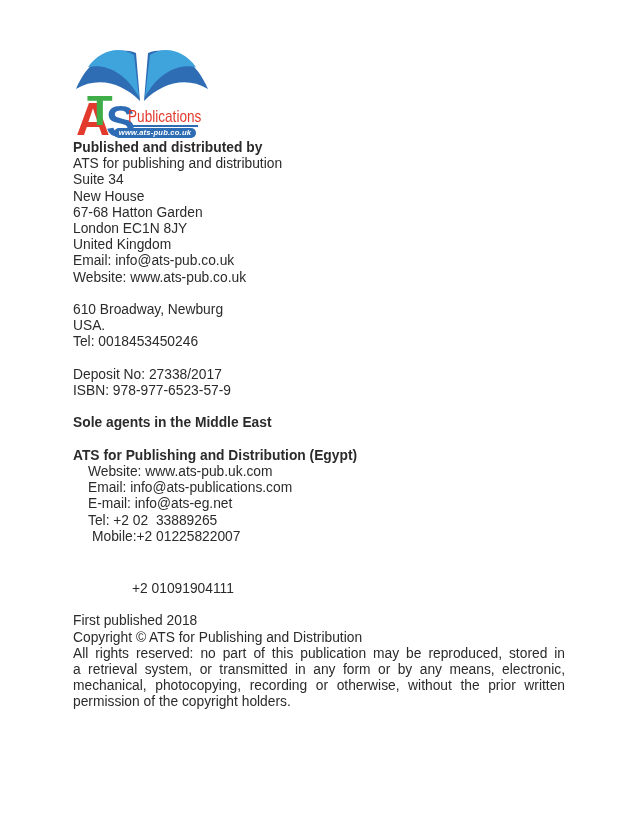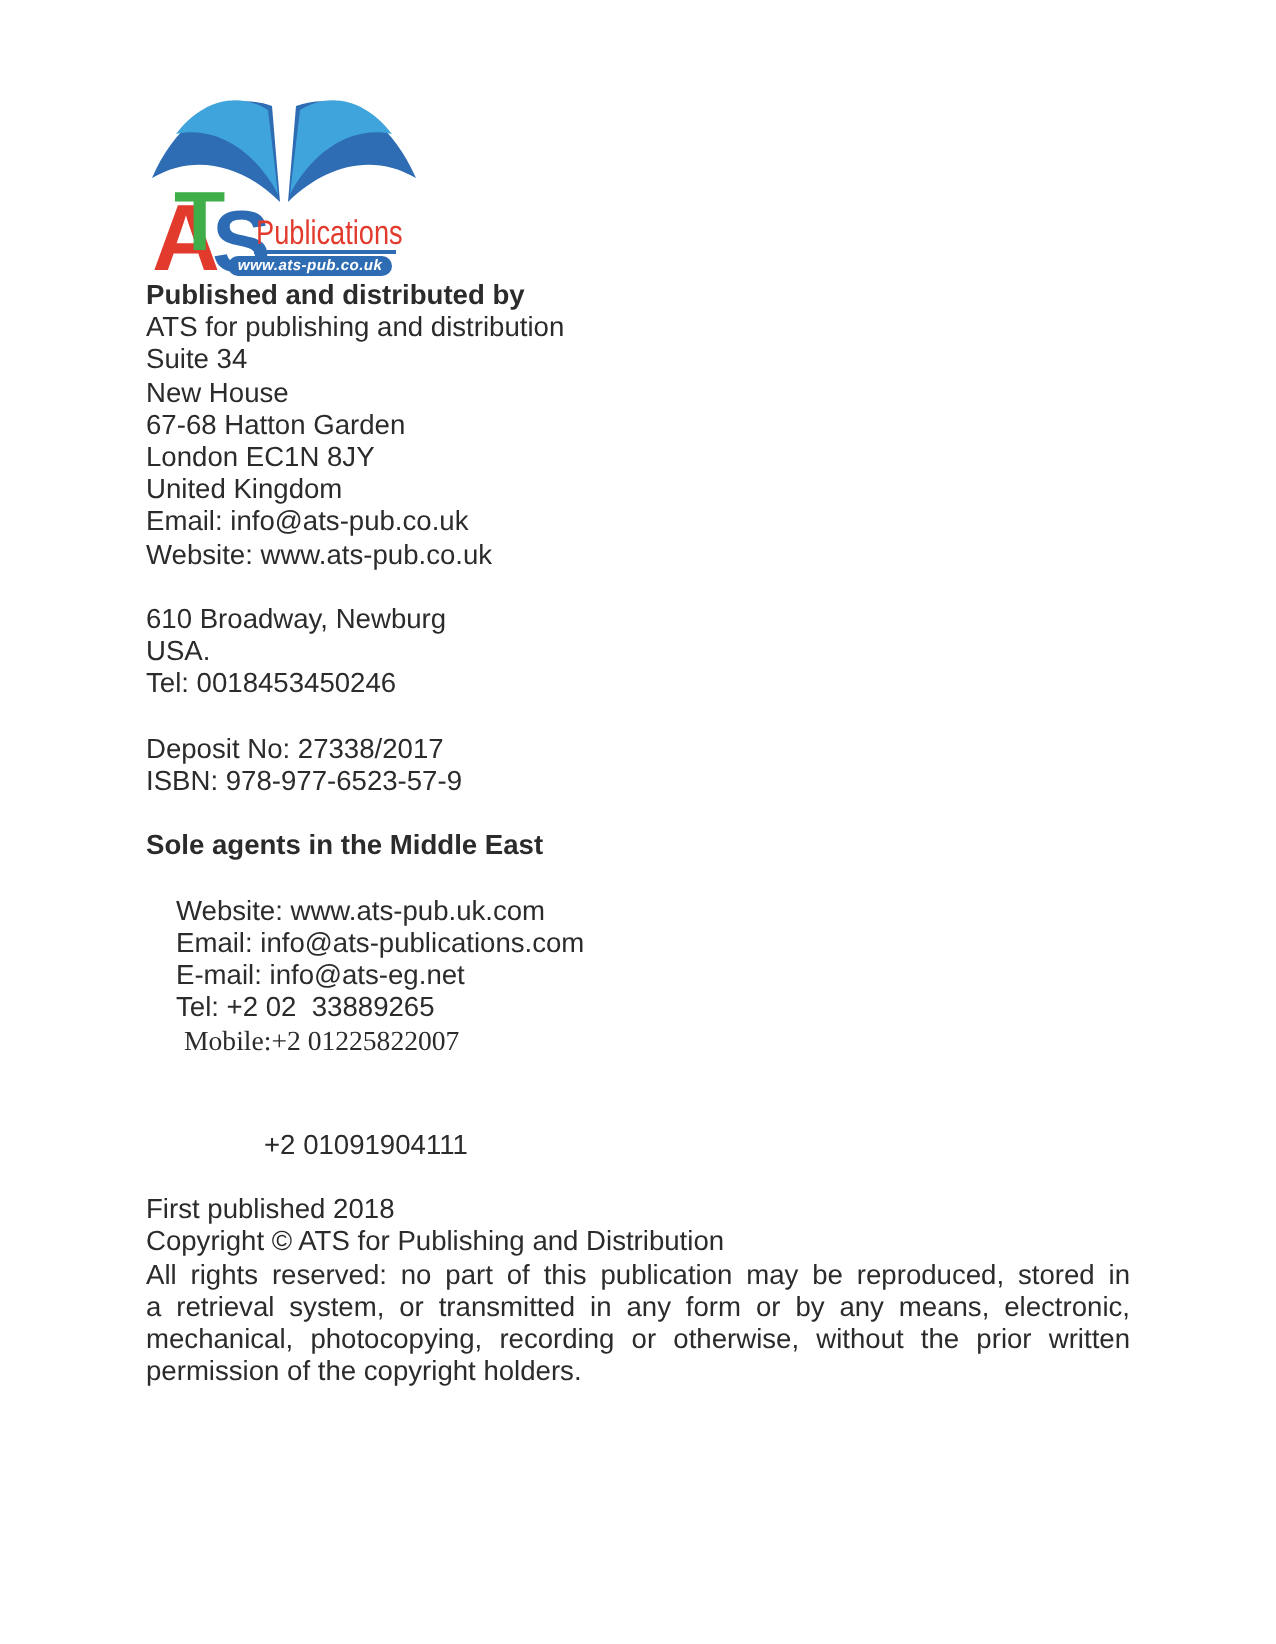--- a/index.html
+++ b/index.html
@@ -34,21 +34,21 @@
   
   .text-col{
     position:absolute;left:73px;top:140px;width:492px;
     font-size:13.8px;line-height:16.2px;
   }
   .block{margin-top:16.2px;}
   .block.first{margin-top:0;}
   .line{white-space:pre-wrap;}
   .bold{font-weight:bold;}
   .ind1{padding-left:15px;}
-  .ind-mobile{padding-left:19px;font-family:Liberation Serif, serif;}
+  .ind-mobile{padding-left:19px;}
   .ind-phone2{padding-left:59px;margin-top:36px;}
   .jline{text-align:justify;text-align-last:justify;}
 </style>
 </head>
 <body>
 
 <div class="page">
 
   <div class="logo">
     <svg class="book-svg" width="144" height="64" viewBox="0 0 144 64">
@@ -88,20 +88,21 @@
     <div class="block">
       <div class="line">Deposit No: 27338/2017</div>
       <div class="line">ISBN: 978-977-6523-57-9</div>
     </div>
 
     <div class="block">
       <div class="line bold">Sole agents in the Middle East</div>
     </div>
 
     <div class="block">
+      <div class="line bold">ATS for Publishing and Distribution (Egypt)</div>
       <div class="line ind1">Website: www.ats-pub.uk.com</div>
       <div class="line ind1">Email: info@ats-publications.com</div>
       <div class="line ind1">E-mail: info@ats-eg.net</div>
       <div class="line ind1">Tel: +2 02  33889265</div>
       <div class="line ind-mobile">Mobile:+2 01225822007</div>
       <div class="line ind-phone2">+2 01091904111</div>
     </div>
 
     <div class="block">
       <div class="line">First published 2018</div>

